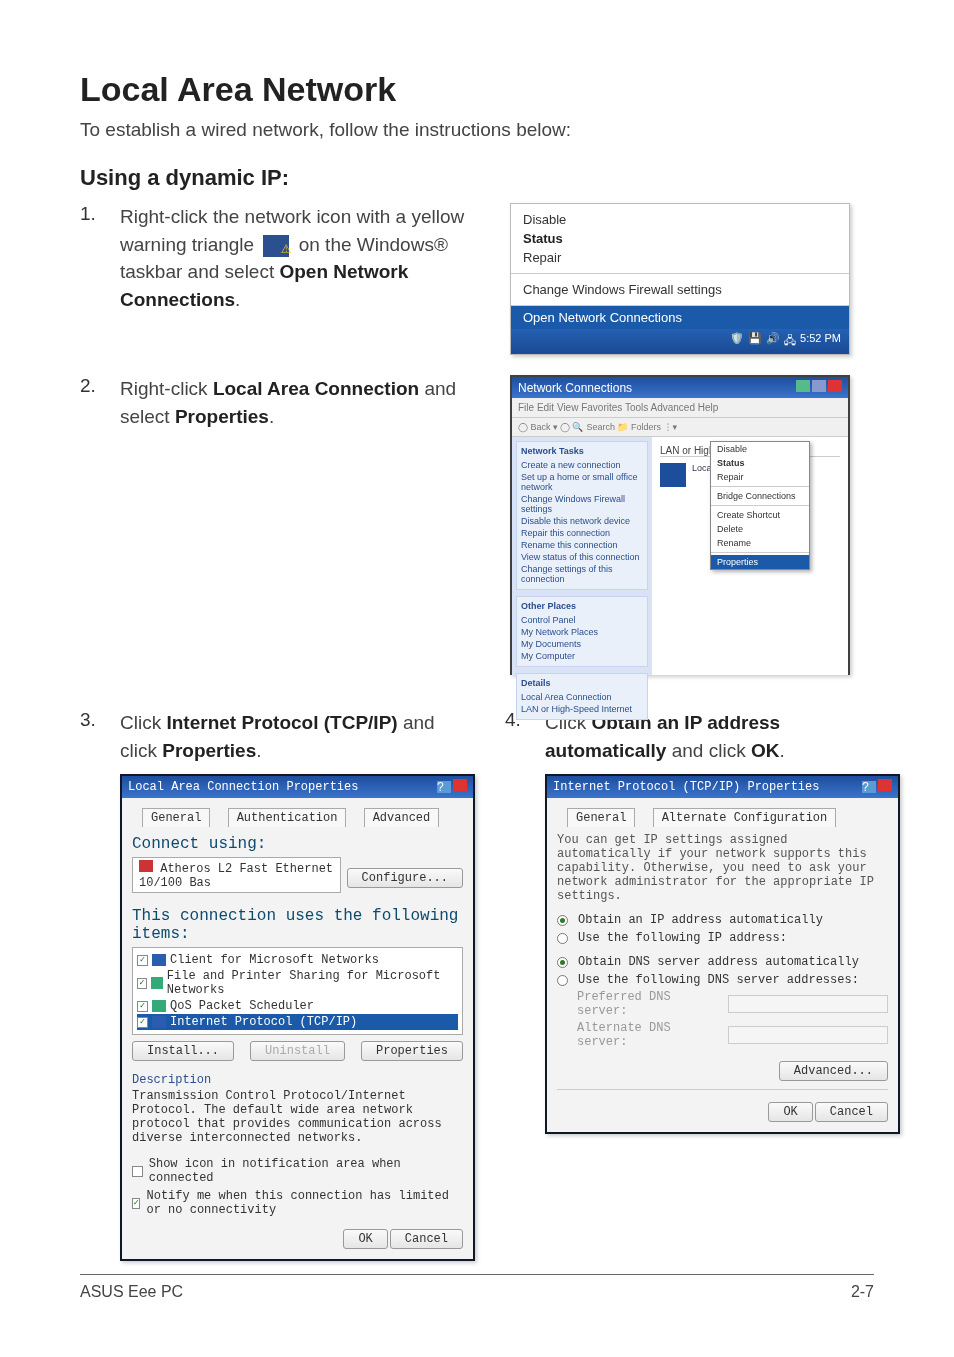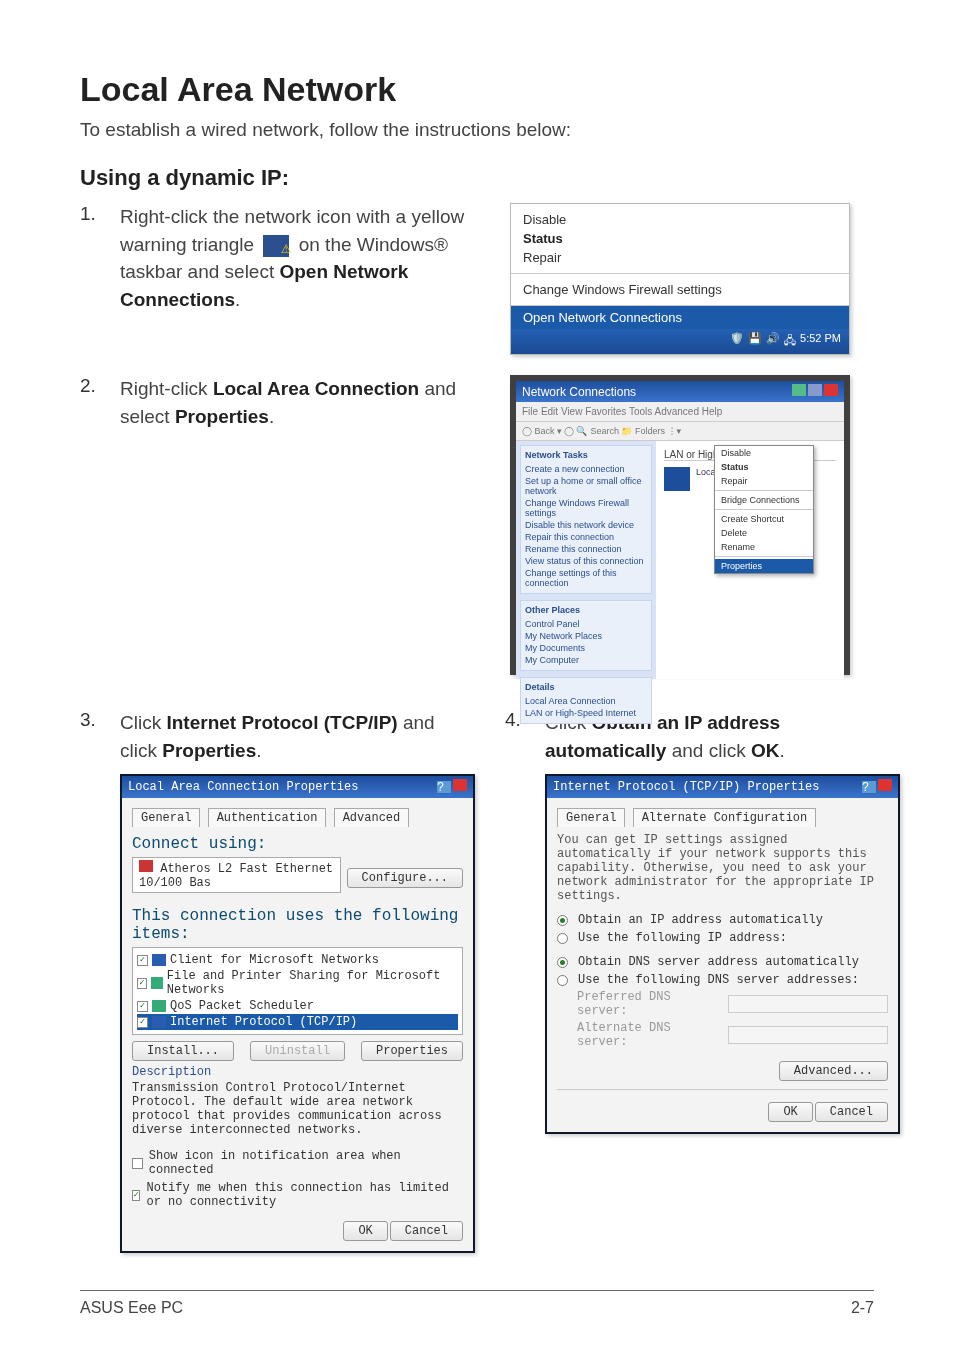--- a/index.html
+++ b/index.html
@@ -70,21 +70,21 @@
       font-size: 11px;
       padding: 3px 8px;
       display: flex;
       justify-content: flex-end;
       gap: 4px;
     }
     
     .shot2 {
       width: 340px;
       height: 300px;
-      border: 6px solid #404040;
+      border: 2px solid #404040;
       background: #f4f6fb;
       font-size: 10px;
       color: #335;
       box-shadow: 2px 2px 4px rgba(0,0,0,.2);
       position: relative;
     }
     .shot2 .titlebar, .shot3 .titlebar, .shot4 .titlebar {
       background: linear-gradient(#1e4e9e, #3a74cc);
       color: #fff;
       font-size: 12px;
@@ -134,21 +134,21 @@
       width: 355px;
       border: 2px solid #0f172a;
       background: #f3f3f3;
       font-size: 12px;
       box-shadow: 2px 2px 4px rgba(0,0,0,.2);
       margin-top: 10px;
       font-family: Liberation Mono, monospace;
     }
     .dlg-body { padding: 10px; }
     .tabs { margin-bottom: 6px; }
-    .tab { display: inline-block; border: 1px solid #aaa; border-bottom: none; background: #f8f8f8; padding: 2px 8px; font-size: 12px; color: #333; }
+    .tab { display: inline-block; border: 1px solid #aaa; border-bottom: none; background: #f8f8f8; padding: 2px 8px; font-size: 12px; color: #333; margin-left: 10px; }
     .group-label { font-size: 16px; color: #0c4a6e; margin: 8px 0 4px; }
     .dropdown {
       display: flex; align-items: center; justify-content: space-between;
       border: 1px solid #aaa; background: #fff; padding: 2px 6px; font-size: 12px;
       margin-bottom: 6px;
     }
     .btn {
       display: inline-block;
       background: linear-gradient(#fafafa, #e5e5e5);
       border: 1px solid #999;
@@ -160,40 +160,40 @@
     .listbox {
       border: 1px solid #aaa; background: #fff; padding: 4px; font-size: 12px;
       color: #333;
     }
     .listbox-row { display: flex; align-items: center; gap: 4px; padding: 1px 0; }
     .listbox-row.sel { background: #1a5aa8; color: #fff; }
     .chk { display: inline-block; width: 11px; height: 11px; border: 1px solid #888; background: #fff; font-size: 9px; line-height: 9px; text-align: center; color: #1a6b1a; }
     .li-icon { display: inline-block; width: 14px; height: 12px; background: #3a7; }
     .li-icon.blue { background: #2a5cb0; }
     .li-icon.red { background: #c33; }
-    .desc-head { color: #2a4e8e; font-weight: 400; margin-top: 4px; font-size: 12px; }
+    .desc-head { color: #2a4e8e; font-weight: 400; margin-top: 12px; font-size: 12px; }
     .desc-body { font-size: 12px; color: #333; padding: 2px 0 8px; }
     .check-row { display: flex; align-items: center; gap: 6px; font-size: 12px; color: #333; margin-top: 4px; }
     .btnrow { display: flex; justify-content: flex-end; gap: 2px; margin-top: 12px; }
     .radio {
       display: inline-block; width: 11px; height: 11px; border: 1px solid #777;
       border-radius: 50%; background: #fff; position: relative; margin-right: 4px;
     }
     .radio.on::after {
       content: ""; position: absolute; left: 2px; top: 2px; width: 5px; height: 5px;
       border-radius: 50%; background: #2a7e2a;
     }
     .ipgrid { margin-left: 20px; color: #999; font-size: 12px; }
     .iprow { display: flex; justify-content: space-between; align-items: center; margin: 3px 0; }
     .iprow .ipbox { width: 160px; height: 18px; background: #f5f5f5; border: 1px solid #ccc; }
     .info { font-size: 12px; color: #555; margin-bottom: 10px; }
     
     .page-footer {
       position: absolute;
-      left: 80px; right: 80px; bottom: 40px;
+      left: 80px; right: 80px; bottom: 56px;
       border-top: 1px solid #666;
       display: flex; justify-content: space-between;
       padding-top: 8px;
       font-size: 16px; color: #444; margin-top: 24px;
     }
   </style>
 </head>
 <body>
 
 <h1>Local Area Network</h1>

